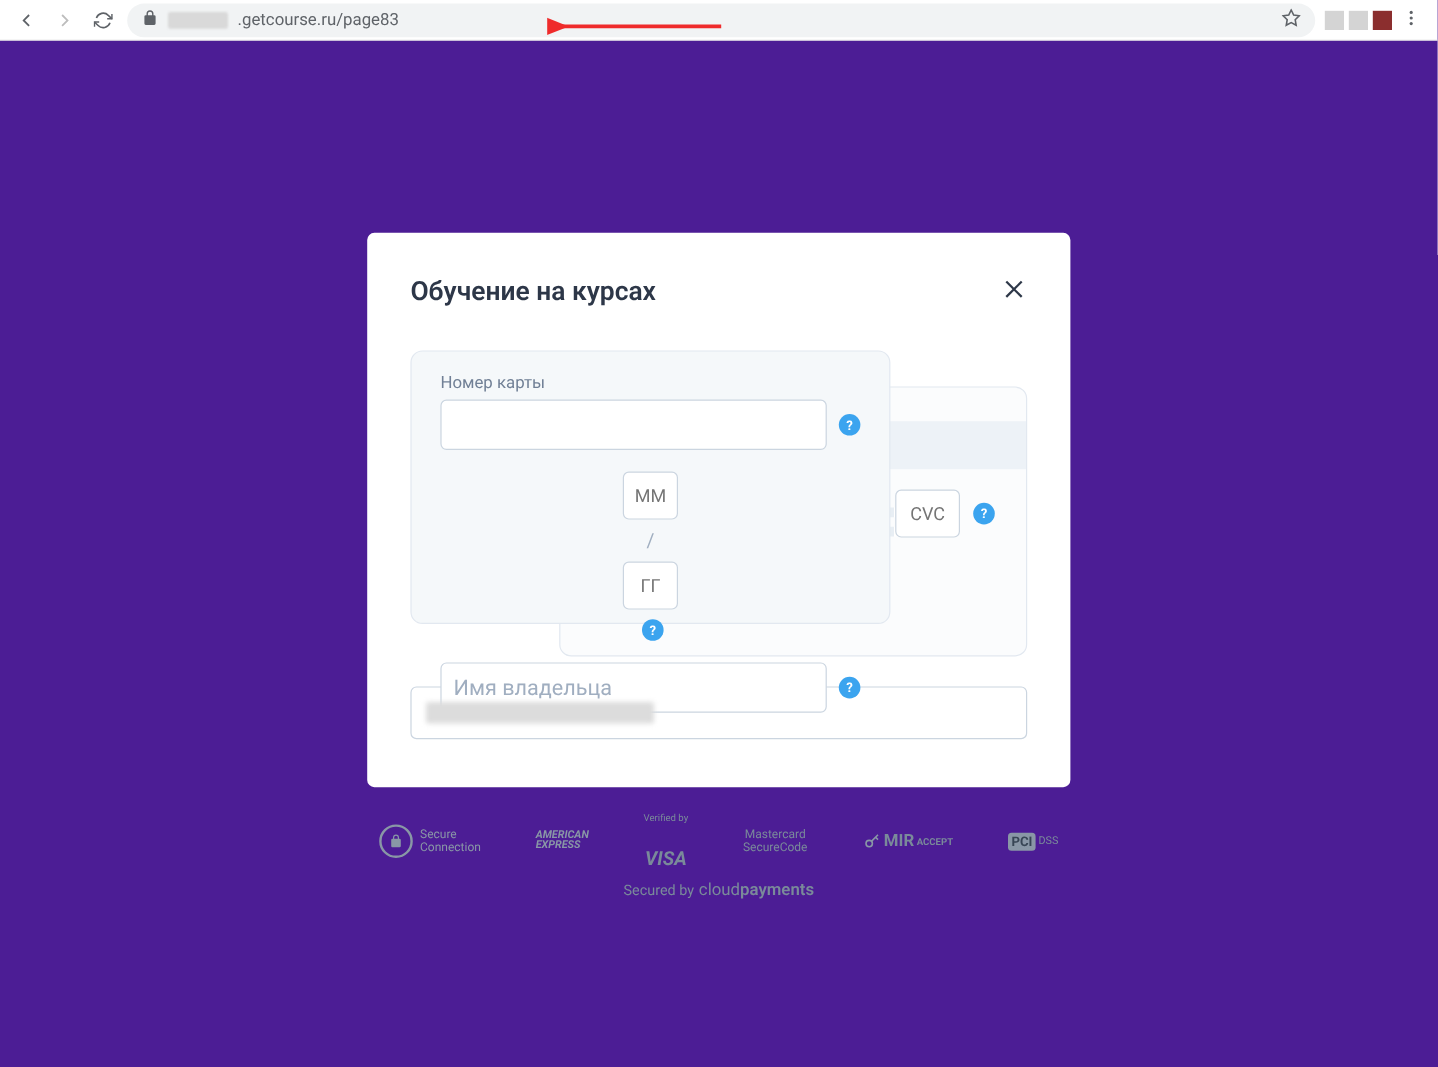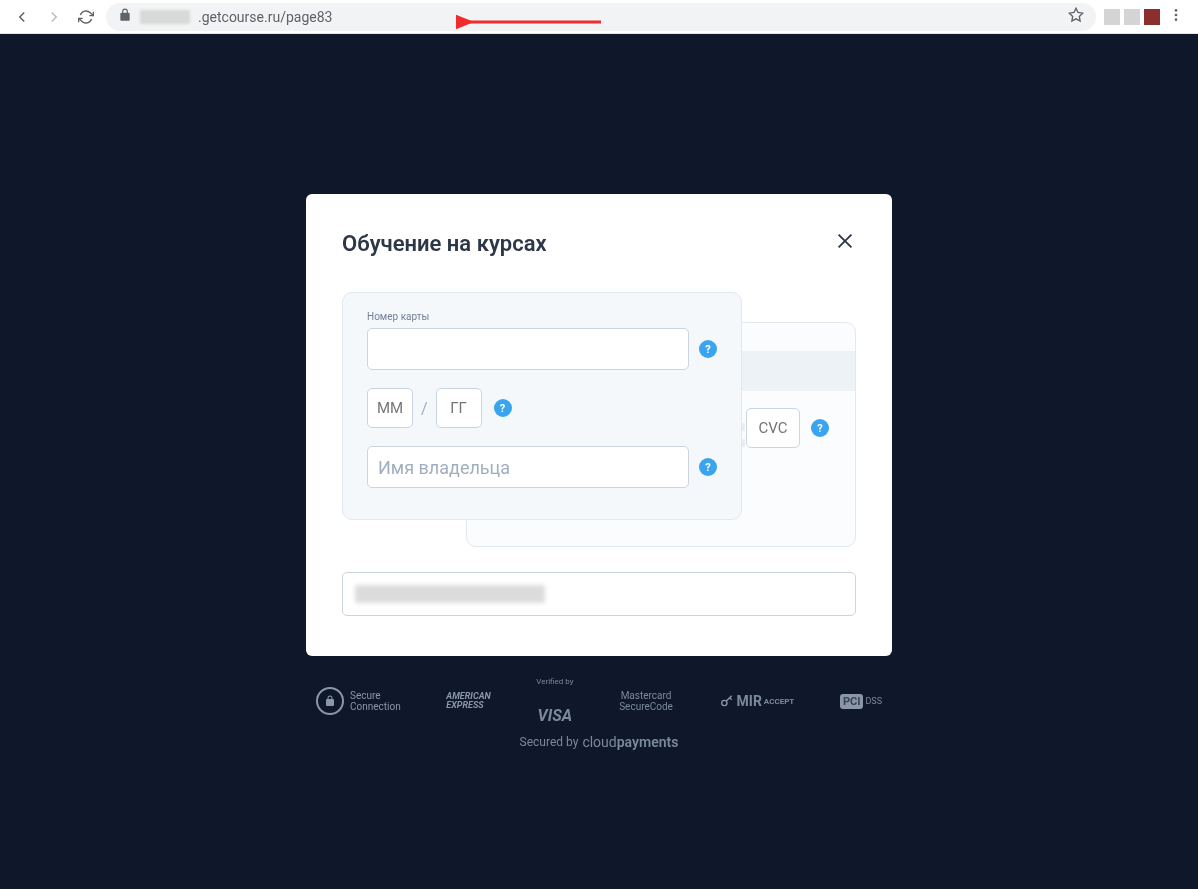--- a/index.html
+++ b/index.html
@@ -9,40 +9,40 @@
   .nav-btn.disabled { color: #bdbdbd; }
   .address-bar { flex: 1; height: 28px; background: #f1f3f4; border-radius: 14px; display: flex; align-items: center; padding: 0 12px; gap: 8px; font-size: 14px; color: #202124; position: relative; }
   .lock-icon { color: #5f6368; }
   .url-blur { display: inline-block; width: 50px; height: 14px; background: #d9d9d9; filter: blur(1px); border-radius: 2px; }
   .url-text { color: #5f6368; }
   .star-icon { color: #5f6368; margin-left: auto; }
   .bar-right { display: flex; align-items: center; gap: 4px; }
   .ext-box { width: 16px; height: 16px; background: #d4d4d4; }
   .ext-box.dark { background: #8b2e2e; }
   .more-dots { color: #5f6368; padding: 0 4px; }
-  .page { background: #0f172a; min-height: 855px; display: flex; flex-direction: column; align-items: center; padding-top: 160px; padding-bottom: 20px; }
+  .page { background: #4c1d95; min-height: 855px; display: flex; flex-direction: column; align-items: center; padding-top: 160px; padding-bottom: 20px; }
   .modal { width: 586px; background: #fff; border-radius: 6px; padding: 36px 36px 40px 36px; position: relative; }
   .modal-header { display: flex; justify-content: space-between; align-items: center; margin-bottom: 36px; }
   .modal-title { font-size: 22px; font-weight: 600; color: #2d3748; }
   .close-btn { cursor: pointer; }
   .close-btn svg { width: 22px; height: 22px; }
   .cards-area { position: relative; height: 260px; margin-bottom: 20px; }
   .card-back { position: absolute; right: 0; top: 30px; width: 390px; height: 225px; background: #fbfcfd; border: 1px solid #e2e8f0; border-radius: 10px; }
   .mag-stripe { position: absolute; top: 28px; left: 0; right: 0; height: 40px; background: #edf2f7; }
   .signature-line { position: absolute; top: 100px; left: 20px; right: 100px; height: 8px; background: repeating-linear-gradient(90deg,#e8eef4 0,#e8eef4 6px,#fff 6px,#fff 12px); border-radius:2px;}
   .signature-line.l2 { top: 116px; }
   .cvc-box { position: absolute; top: 85px; right: 55px; width: 54px; height: 40px; border: 1px solid #cbd5e0; border-radius: 5px; background: #fff; display: flex; align-items: center; justify-content: center; font-size: 15px; color: #a0aec0; letter-spacing: 1px; }
   .help-cvc { position: absolute; top: 96px; right: 26px; }
   .card-front { position: absolute; left: 0; top: 0; width: 400px; height: 228px; background: #f5f8fa; border: 1px solid #e2e8f0; border-radius: 10px; padding: 18px 24px; }
-  .field-label { font-size: 10px; color: #718096; margin-bottom: 6px; }
+  .field-label { font-size: 14px; color: #718096; margin-bottom: 6px; }
   .card-num-row { display: flex; align-items: center; gap: 10px; margin-bottom: 18px; }
   .input-box { height: 42px; border: 1px solid #cbd5e0; border-radius: 5px; background: #fff; padding: 0 10px; font-size: 18px; color: #a0aec0; display: flex; align-items: center; }
   .card-num { width: 322px; }
   .input-real { width: 100%; height: 100%; border: none; outline: none; font-size: 18px; color: #2d3748; background: transparent; font-family: inherit; }
-  .exp-row { display: flex; align-items: center; gap: 8px; margin-bottom: 18px; }
+  .exp-row { display: flex; align-items: center; gap: 8px; margin-bottom: 18px; flex-direction: column; }
   .exp-box { width: 46px; height: 40px; border: 1px solid #cbd5e0; border-radius: 5px; background: #fff; display:flex;align-items:center;justify-content:center; font-size:15px; color:#a0aec0; }
   .slash { color: #a0aec0; font-size: 16px; }
   .owner-row { display: flex; align-items: center; gap: 10px; }
   .owner-input { width: 322px; height: 42px; border: 1px solid #cbd5e0; border-radius: 5px; background: #fff; padding: 0 10px; font-size: 18px; color:#a0aec0; display:flex;align-items:center;}
   .owner-input input::placeholder{color:#a0aec0;}
   .help-dot { width: 18px; height: 18px; border-radius: 50%; background: #3ba4ef; color: #fff; font-size: 11px; font-weight: bold; display:flex;align-items:center;justify-content:center; cursor:pointer; }
   .email-label { font-size: 14px; color: #4a5568; margin-bottom: 8px; }
   .email-input { width: 100%; height: 44px; border: 1px solid #cbd5e0; border-radius: 5px; padding: 0 12px; display:flex;align-items:center; }
   .email-blur { width: 190px; height: 18px; background: #dcdcdc; filter: blur(2px); border-radius:2px;}
   .pay-btn { width: 100%; height: 64px; margin-top: 28px; background: #2196f3; color: #fff; border: none; border-radius: 4px; font-size: 17px; font-weight: 700; letter-spacing: 0.5px; cursor: pointer; }

